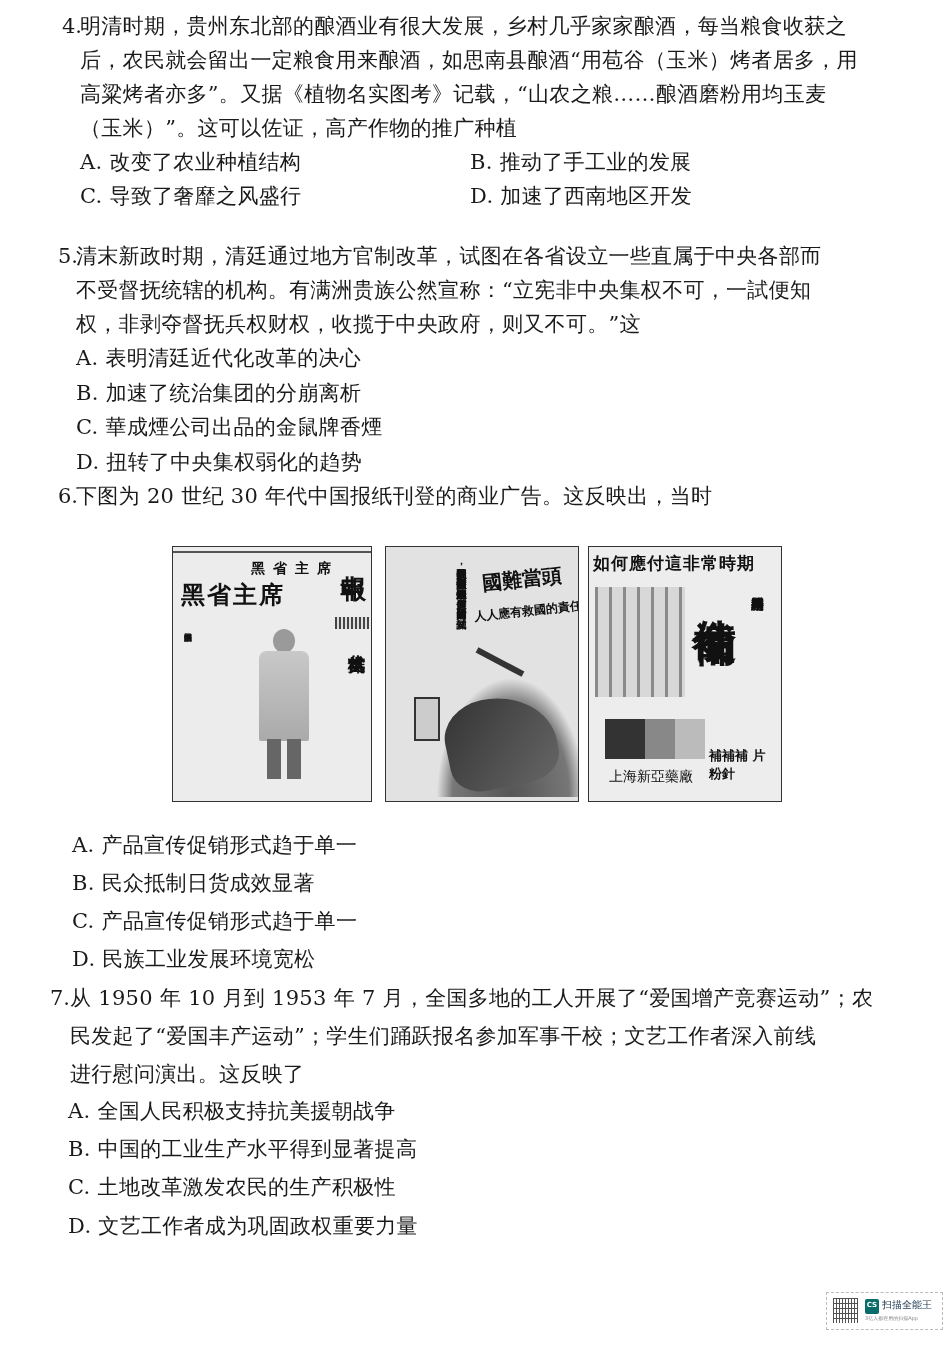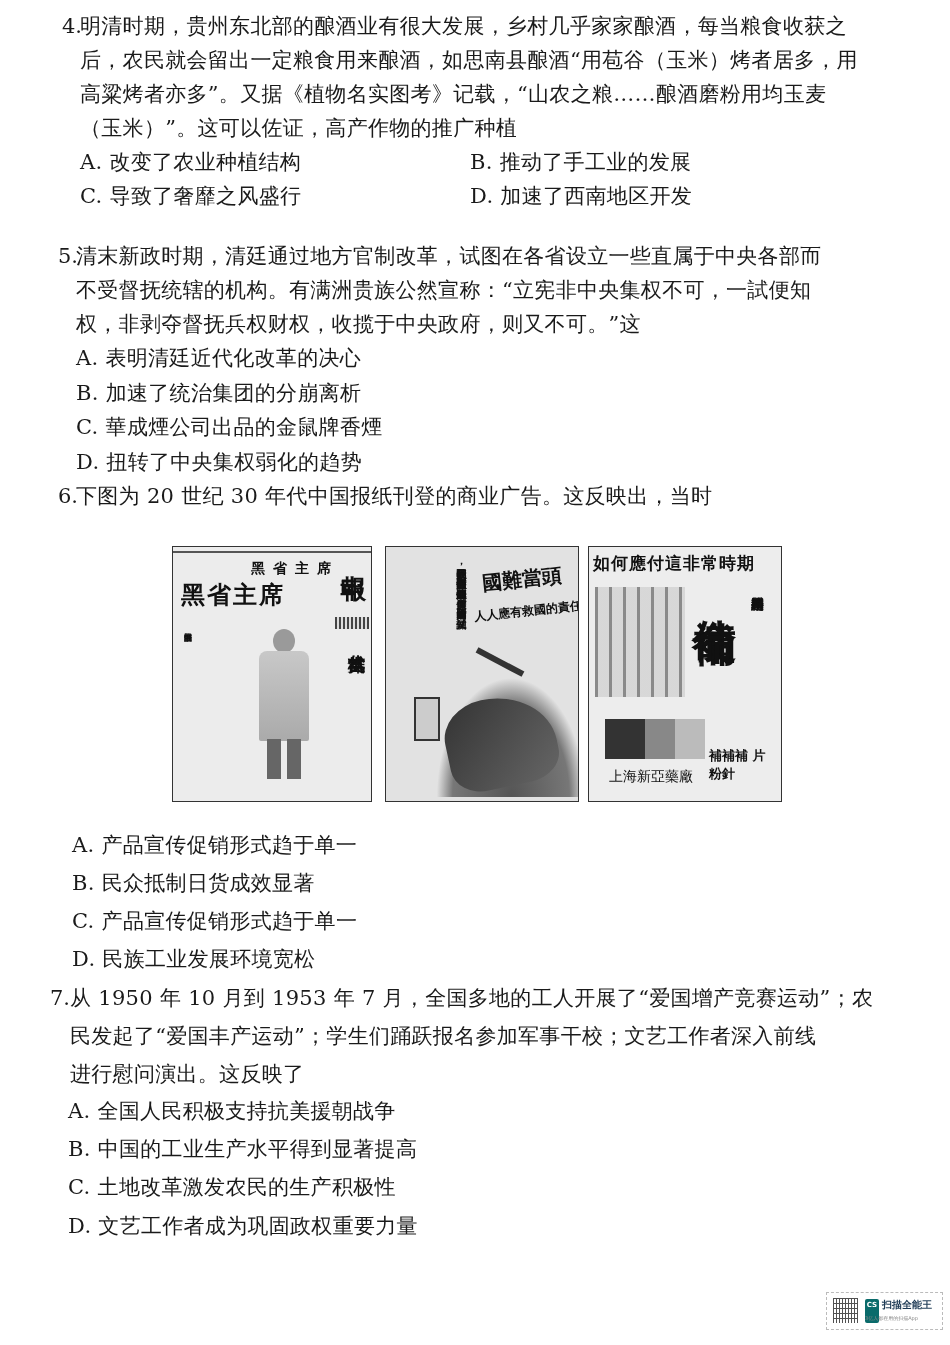--- a/index.html
+++ b/index.html
@@ -20,22 +20,22 @@
   .ad .small { font-weight: normal; }
   .scanner {
     position: absolute; left: 826px; top: 1292px; width: 115px; height: 36px;
     border: 1px dashed #bbb; background: #fff; font-family: "DejaVu Sans", sans-serif;
   }
   .qr { position: absolute; left: 6px; top: 5px; width: 25px; height: 25px;
     background:
       linear-gradient(90deg, #333 25%, transparent 25%, transparent 50%, #333 50%, #333 75%, transparent 75%) 0 0/6px 6px,
       linear-gradient(#333 30%, transparent 30%) 0 0/5px 5px;
     opacity: 0.85; }
-  .cs-logo { position: absolute; left: 38px; top: 6px; width: 14px; height: 24px; background: #0a6b6b; color: #fff; font-size: 7px; font-weight: bold; text-align: center; line-height: 12px; border-radius: 2px; }
-  .cs-name { position: absolute; left: 55px; top: 5px; font-size: 10px; font-weight: bold; color: #1d3a55; }
+  .cs-logo { position: absolute; left: 38px; top: 6px; width: 14px; height: 15px; background: #0a6b6b; color: #fff; font-size: 7px; font-weight: bold; text-align: center; line-height: 12px; border-radius: 2px; }
+  .cs-name { position: absolute; left: 55px; top: 5px; font-size: 10px; font-weight: normal; color: #1d3a55; }
   .cs-tag { position: absolute; left: 38px; top: 22px; font-size: 5px; color: #888; white-space: nowrap; }
 </style>
 </head>
 <body>
 
 <div>
   <span class="qnum" style="left:62px;top:12px;">4.</span>
   <div class="line" style="left:80px;top:12px;">明清时期，贵州东北部的酿酒业有很大发展，乡村几乎家家酿酒，每当粮食收获之</div>
   <div class="line" style="left:80px;top:46px;">后，农民就会留出一定粮食用来酿酒，如思南县酿酒“用苞谷（玉米）烤者居多，用</div>
   <div class="line" style="left:80px;top:80px;">高粱烤者亦多”。又据《植物名实图考》记载，“山农之粮……酿酒磨粉用均玉麦</div>

